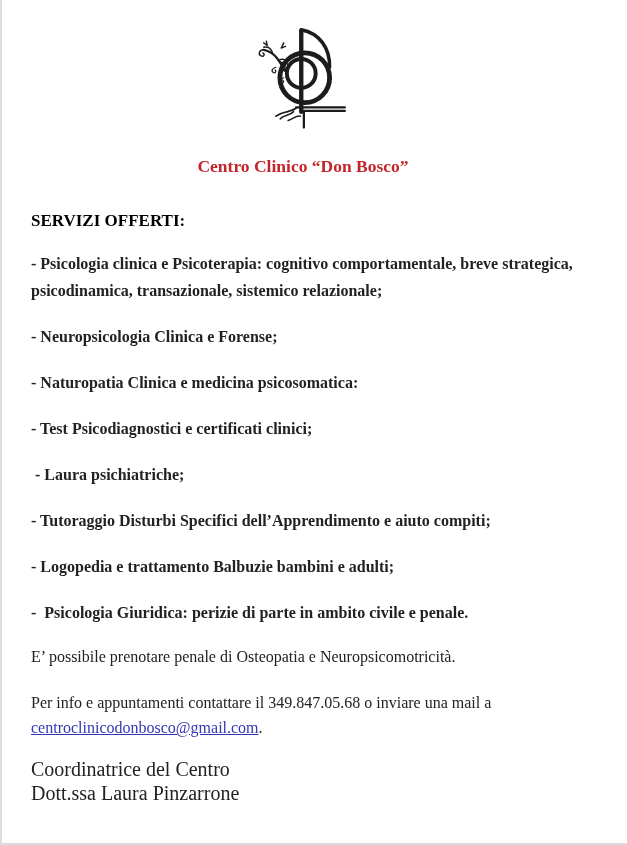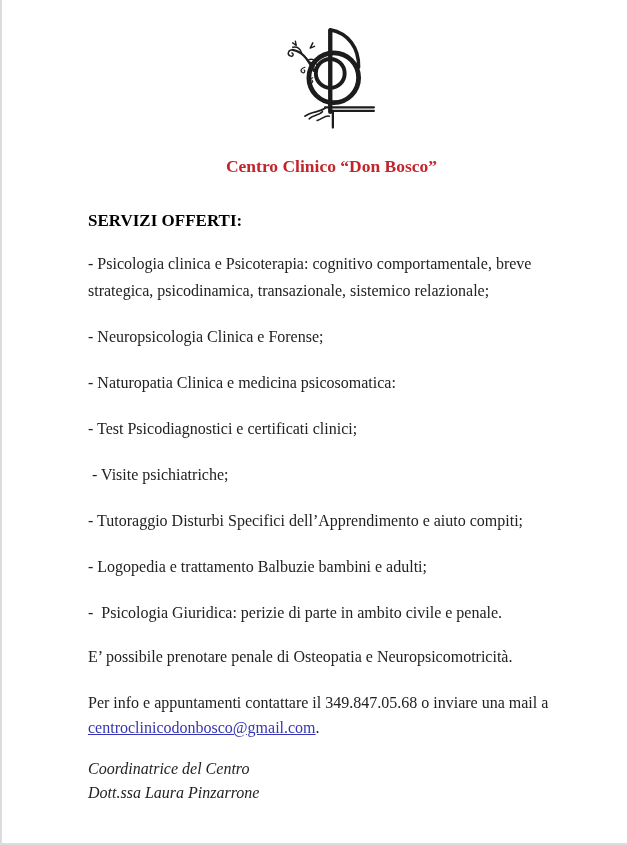--- a/index.html
+++ b/index.html
@@ -6,21 +6,21 @@
   body{
     width:627px;height:845px;
     background:#ffffff;
     box-sizing:border-box;
     border-left:2px solid var(--page_edge,#dcdce0);
     border-bottom:2px solid var(--page_edge,#dcdce0);
     font-family:"Liberation Serif", serif;
     color:var(--text,#222222);
     overflow:hidden;
   }
-  .page{padding:14px 52px 0 86px;}
+  .page{padding:14px 52px 0 29px;}
   .logo-wrap{text-align:center;margin:2px 0 0 0;}
   .logo{width:96px;height:120px;display:inline-block;}
   .logo *{stroke:var(--logo_ink,#1c1c1c);}
   .doc-title{
     text-align:center;
     color:var(--title_red,#c2252b);
     font-weight:bold;
     font-size:17.5px;
     margin:16px 0 0 0;
   }
@@ -28,40 +28,40 @@
     font-weight:bold;
     font-size:17px;
     color:#000000;
     margin:34px 0 0 0;
   }
   .service{
     font-size:16px;
     line-height:27px;
     margin:19px 0 0 0;
     white-space:pre-wrap;
+    font-weight:bold;
   }
   .note{
     font-size:16px;
     line-height:26px;
     margin:18px 0 0 0;
   }
   .contact{
     font-size:16px;
     line-height:25px;
     margin:20px 0 0 0;
   }
   .contact a{
     color:var(--link_blue,#3535b5);
     text-decoration:underline;
   }
   .signature{
-    font-size:16px;
+    font-size:20px;
     line-height:24px;
     margin:17px 0 0 0;
-    font-style:italic;
   }
 </style>
 </head>
 <body>
 
 <div class="page">
 
   <div class="logo-wrap">
     <svg class="logo" viewBox="0 0 110 124" aria-hidden="true">
       <g fill="none" stroke="#1c1c1c" stroke-linecap="round">
@@ -92,21 +92,21 @@
   </div>
 
   <h1 class="doc-title">Centro Clinico “Don Bosco”</h1>
 
   <h2 class="section-heading">SERVIZI OFFERTI:</h2>
 
   <p class="service">- Psicologia clinica e Psicoterapia: cognitivo comportamentale, breve strategica, psicodinamica, transazionale, sistemico relazionale;</p>
   <p class="service">- Neuropsicologia Clinica e Forense;</p>
   <p class="service">- Naturopatia Clinica e medicina psicosomatica:</p>
   <p class="service">- Test Psicodiagnostici e certificati clinici;</p>
-  <p class="service"> - Visite psichiatriche;</p>
+  <p class="service"> - Laura psichiatriche;</p>
   <p class="service">- Tutoraggio Disturbi Specifici dell’Apprendimento e aiuto compiti;</p>
   <p class="service">- Logopedia e trattamento Balbuzie bambini e adulti;</p>
   <p class="service">-  Psicologia Giuridica: perizie di parte in ambito civile e penale.</p>
 
   <p class="note">E’ possibile prenotare penale di Osteopatia e Neuropsicomotricità.</p>
 
   <p class="contact"><span>Per info e appuntamenti contattare il 349.847.05.68 o inviare una mail a</span> <a href="#">centroclinicodonbosco@gmail.com</a><span>.</span></p>
 
   <p class="signature"><span>Coordinatrice del Centro</span><br><span>Dott.ssa Laura Pinzarrone</span></p>
 

